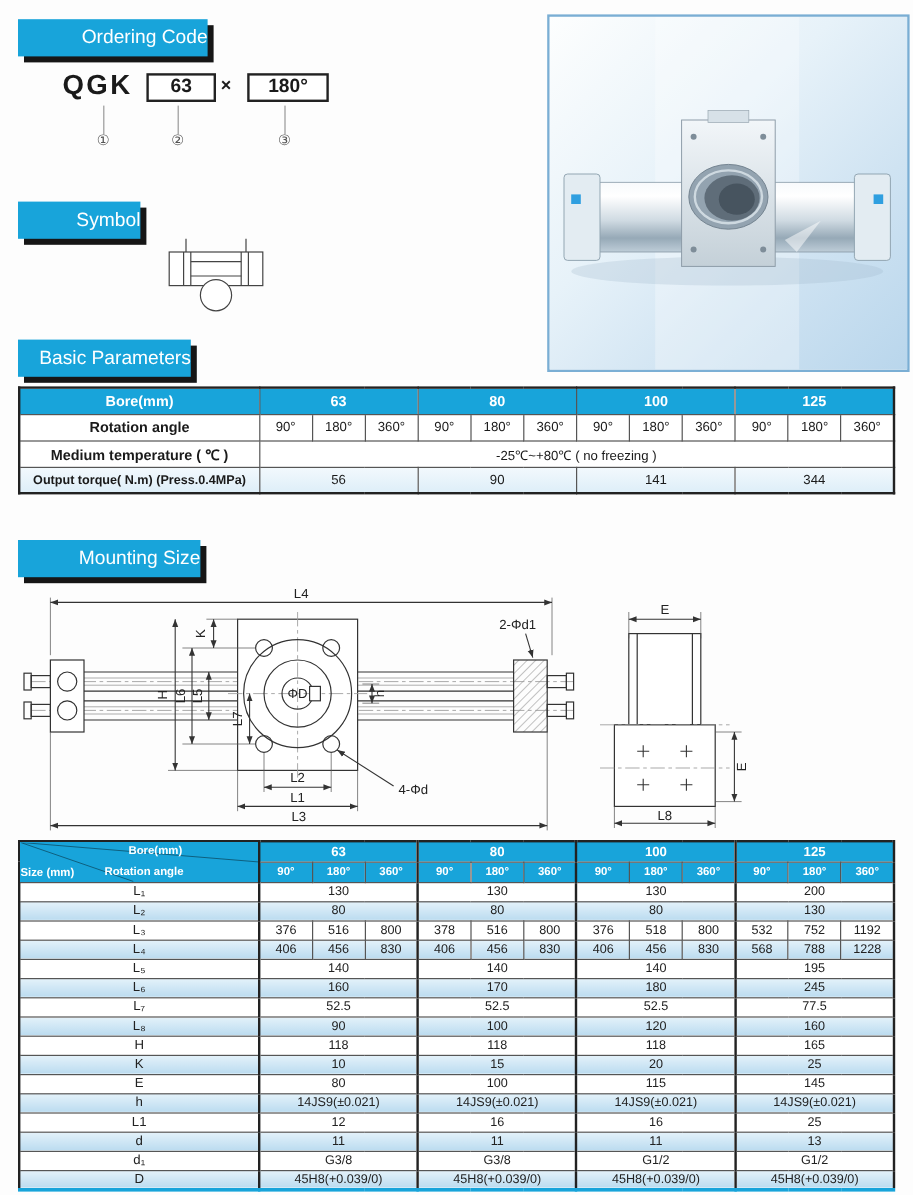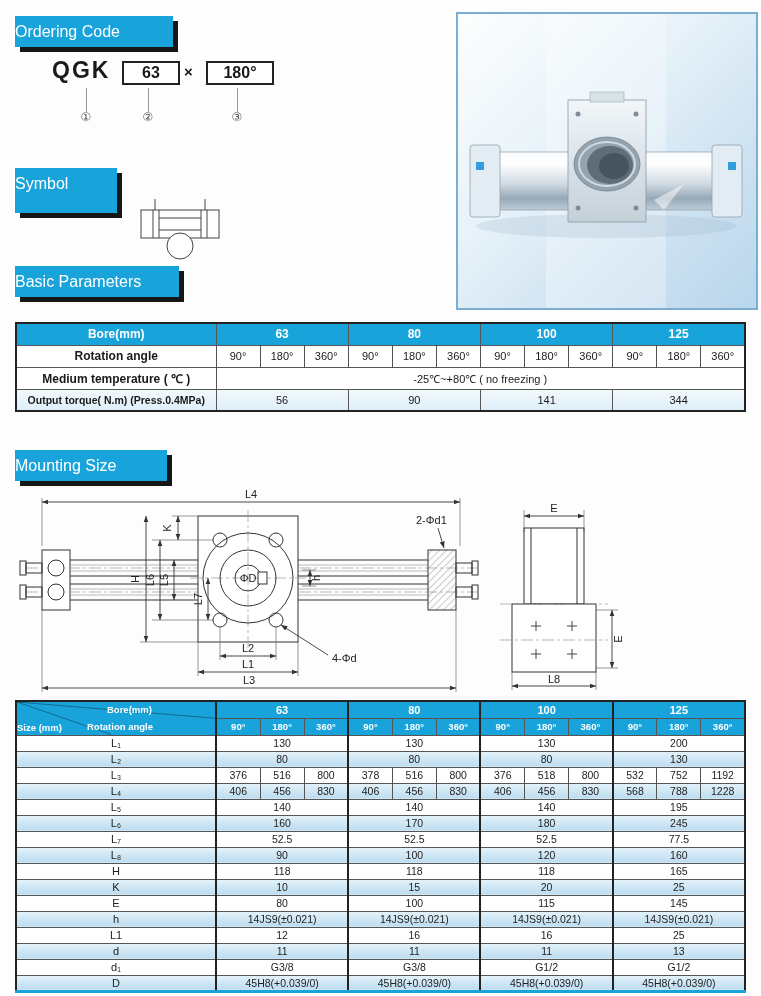--- a/index.html
+++ b/index.html
@@ -1,23 +1,23 @@
 <!DOCTYPE html>
 <html><head>
 <meta charset="utf-8">
 <style>
   html,body{margin:0;padding:0;background:#e8e8e8;}
   .page{position:relative;width:761px;height:996px;background:#fdfdfd;overflow:hidden;
         font-family:"Liberation Sans",sans-serif;color:#1a1a1a;}
   
   .sec-hdr{position:absolute;background:#18a4da;color:#fff;font-size:16px;line-height:31px;
-           text-align:left;box-shadow:5px 5px 0 #161616;}
+           text-align:right;box-shadow:5px 5px 0 #161616;}
   .hdr-ordering{left:15px;top:16px;width:158px;height:31px;}
-  .hdr-symbol{left:15px;top:168px;width:102px;height:45px;}
-  .hdr-basic{left:15px;top:266px;width:164px;height:31px;}
+  .hdr-symbol{left:15px;top:168px;width:102px;height:31px;}
+  .hdr-basic{left:15px;top:283px;width:144px;height:31px;}
   .hdr-mounting{left:15px;top:450px;width:152px;height:31px;}
   
   .model-txt{position:absolute;left:52px;top:57px;font-size:23px;font-weight:bold;letter-spacing:2px;text-align:center;}
   .code-box{position:absolute;border:2px solid #222;font-size:16px;font-weight:bold;
             text-align:center;line-height:20px;background:#fff;}
   .box-bore{left:122px;top:61px;width:54px;height:20px;}
   .box-angle{left:206px;top:61px;width:64px;height:20px;}
   .times-txt{position:absolute;left:184px;top:63px;font-size:15px;font-weight:bold;}
   .callout-line{position:absolute;width:0;height:24px;border-left:1px solid #999;top:88px;}
   .cl-1{left:86px;} .cl-2{left:148px;} .cl-3{left:237px;}

